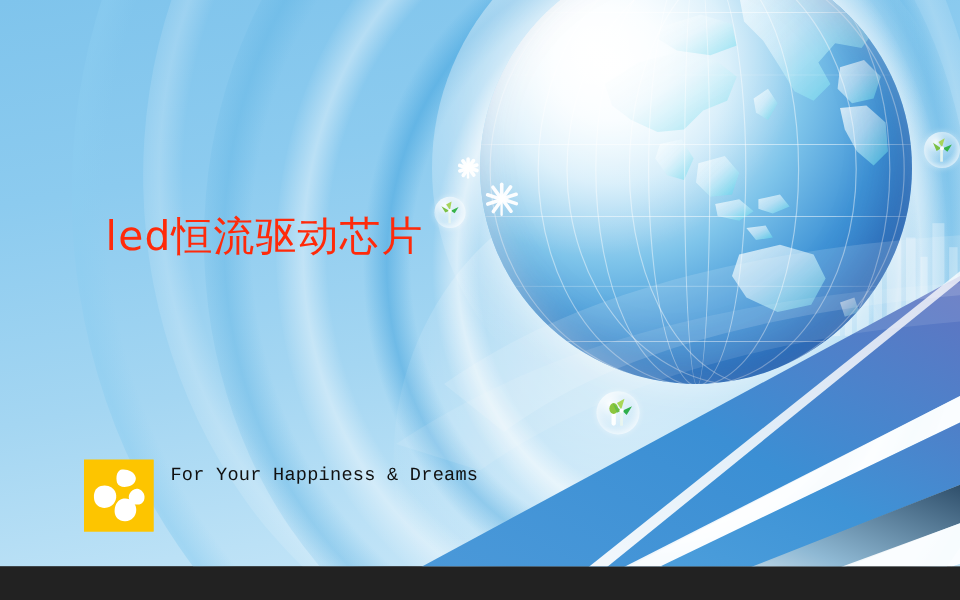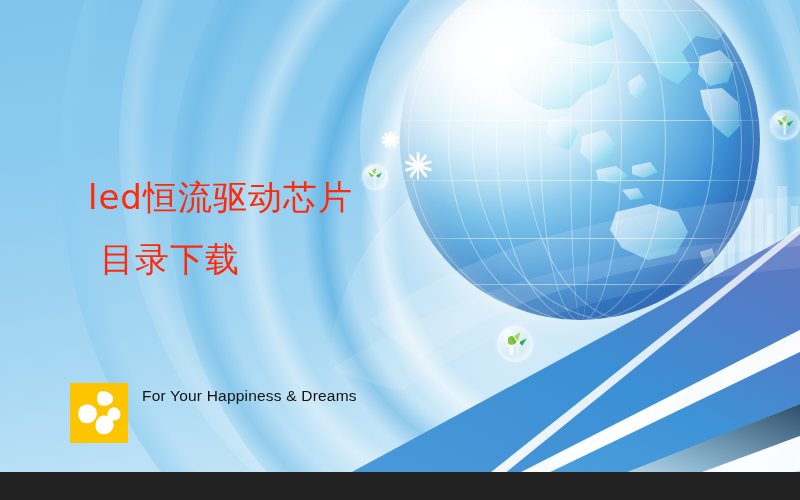--- a/index.html
+++ b/index.html
@@ -129,21 +129,21 @@
     font-family:"Liberation Sans",sans-serif;
     font-weight:bold;
     font-size:33px;
     color:#1B3A6B;
     letter-spacing:.5px;
     line-height:34px;
     white-space:nowrap;
   }
   #logo-name sup{font-size:15px;vertical-align:super;font-weight:bold;}
   #logo-tag{
-    font-family:Liberation Sans, sans-serif;
+    font-family:Liberation Mono, monospace;
     font-size:15.5px;
     color:#111;
     letter-spacing:.2px;
     line-height:20px;
     margin-top:1px;
     white-space:nowrap;
   }
 </style>
 </head>
 <body>
@@ -336,21 +336,20 @@
       <rect x="18" y="18" width="3" height="15" fill="#EAF6EE" opacity=".9"></rect>
       <path d="M19 18 L10 12 L14 21 Z" fill="#7BC043"></path>
       <path d="M21 18 L31 14 L26 22 Z" fill="#37B34A"></path>
       <path d="M20 17 L23 7 L16 11 Z" fill="#A7D45B"></path>
       <circle cx="20" cy="18" r="2.2" fill="#ffffff"></circle>
     </svg>
   </div>
 
   <div id="headline">
     <span class="l1">led恒流驱动芯片</span>
-    <span class="l2">目录下载</span>
   </div>
 
   <div id="logo">
     <svg id="logo-mark" viewBox="0 0 58 60">
       <rect x="0" y="0" width="58" height="60" fill="#FDC500"></rect>
       <g fill="#FFFFFF">
         <path d="M30.5 8.5 C36 7.5 41.5 10 43 14.5 C44 18 41 21.5 36.5 22.5 C32 23.5 28.5 22 27.5 19 C26.5 15.5 27 10 30.5 8.5 Z"></path>
         <path d="M45.5 24.5 C49.5 26 51.5 30 50 34 C48.5 37.5 44 38.5 40.5 36.5 C37.5 34.8 36.5 31.5 38 28.5 C39.5 25.5 42.5 23.5 45.5 24.5 Z"></path>
         <path d="M14 22 C19.5 20.5 25 23 26.5 28 C28 33 25 38.5 19.5 40 C14.5 41.3 9.5 38.5 8.5 33.5 C7.5 28 9.5 23.3 14 22 Z"></path>
         <path d="M33 32.5 C38.5 31.8 43 35.5 43.5 41 C44 46.5 40 51 34.5 51.3 C29.5 51.6 25.5 48 25.5 43 C25.5 37.5 28.5 33.2 33 32.5 Z"></path>

